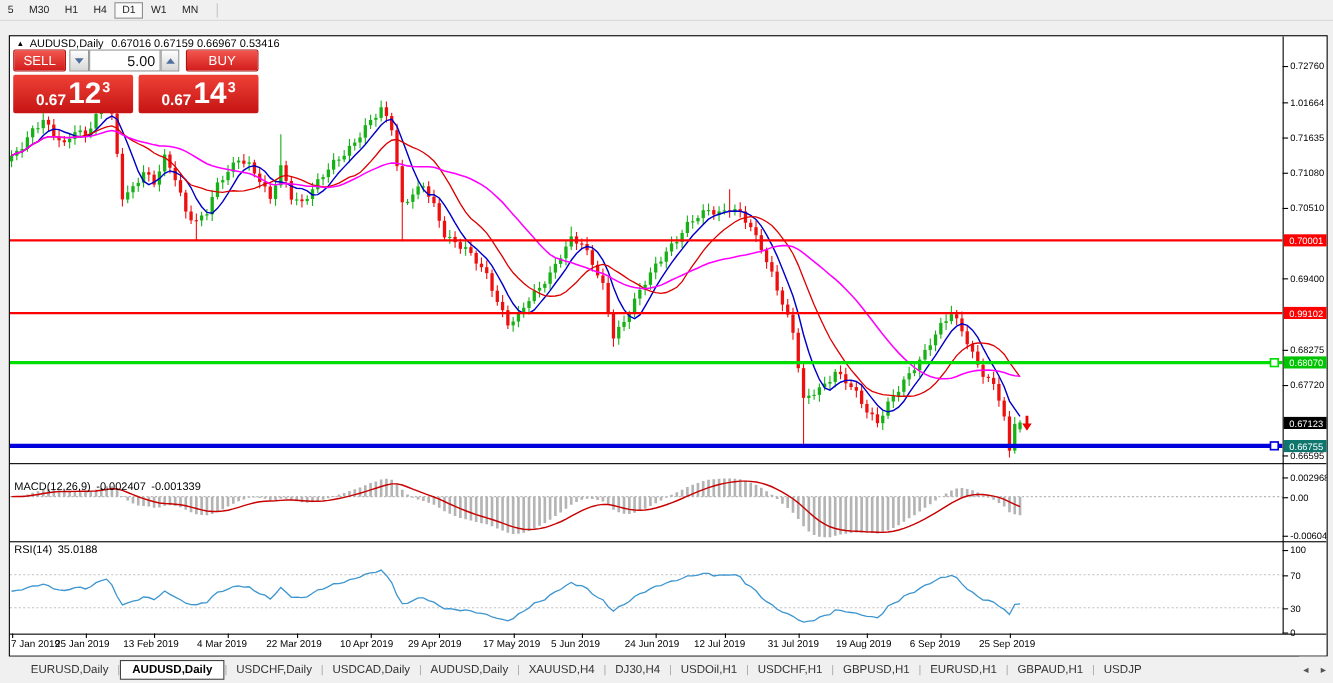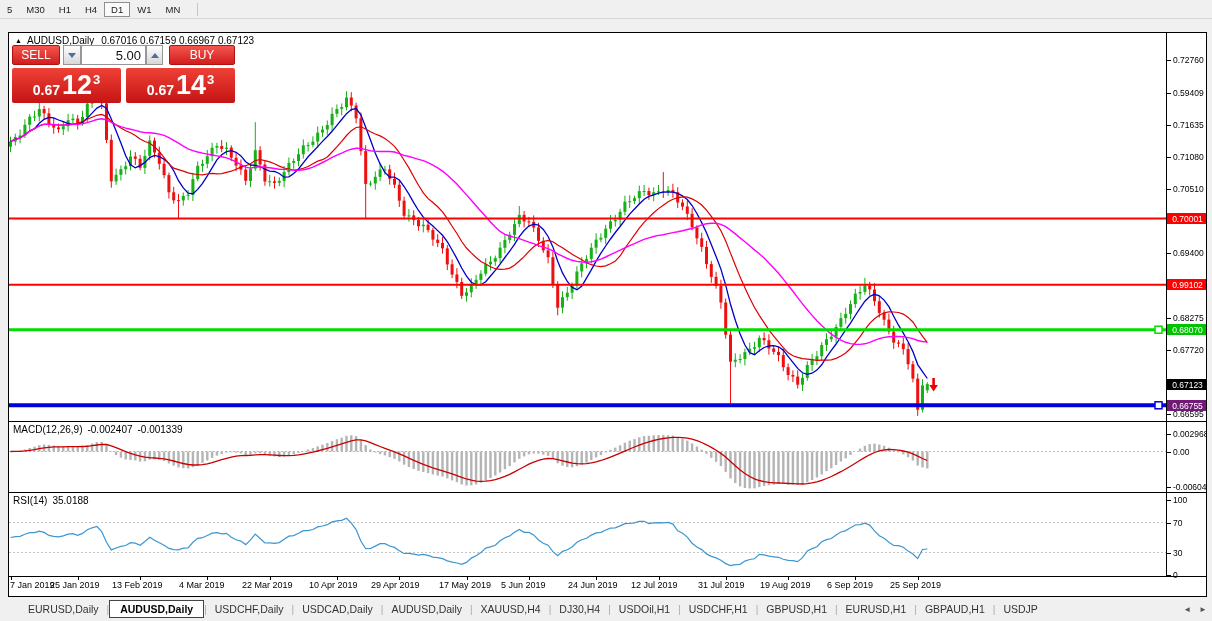--- a/index.html
+++ b/index.html
@@ -677,21 +677,21 @@
         <line x1="0" y1="59.5" x2="1157" y2="59.5" stroke="#c4c4c4" stroke-width="1" stroke-dasharray="2 2"></line>
         <polyline points="1.5,44.5 6.3,43.7 11.1,43.3 15.9,41.2 20.7,39.7 25.5,39.6 30.3,38.1 35.1,39.4 39.9,42.4 44.7,43.3 49.5,43.8 54.3,42.9 59.1,41.2 63.9,40.7 68.7,42.4 73.5,40.4 78.3,36.7 83.1,34.8 87.9,33.5 92.7,38.7 97.5,49.3 102.3,56.9 107.1,55.0 111.9,53.4 116.7,52.5 121.5,49.7 126.3,50.2 131.1,52.2 135.9,48.5 140.7,44.3 145.5,47.3 150.3,49.8 155.1,52.2 159.9,55.4 164.7,56.7 169.5,56.8 174.3,55.2 179.1,54.8 183.9,49.3 188.7,45.3 193.5,44.7 198.3,42.5 203.1,40.2 207.9,39.7 212.7,40.8 217.5,40.4 222.3,44.2 227.1,46.8 231.9,48.1 236.7,51.6 241.5,46.8 246.3,41.0 251.1,45.5 255.9,50.0 260.7,49.9 265.5,50.3 270.3,49.6 275.1,46.3 279.9,43.2 284.7,42.6 289.5,40.3 294.3,37.7 299.1,37.6 303.9,36.5 308.7,33.9 313.5,33.0 318.3,31.7 323.1,28.9 327.9,27.8 332.7,27.4 337.5,25.3 342.3,30.1 347.1,36.6 351.9,48.3 356.7,55.7 361.5,55.5 366.3,53.1 371.1,50.6 375.9,50.6 380.7,53.0 385.5,54.4 390.3,57.8 395.1,60.5 399.9,60.3 404.7,61.1 409.5,62.2 414.3,61.4 419.1,62.4 423.9,64.1 428.7,64.7 433.5,65.6 438.3,67.9 443.1,69.1 447.9,70.0 452.7,71.4 457.5,69.4 462.3,65.1 467.1,62.7 471.9,59.6 476.7,55.1 481.5,53.9 486.3,52.3 491.1,47.8 495.9,44.8 500.7,42.9 505.5,39.3 510.3,36.5 515.1,39.3 519.9,39.4 524.7,41.9 529.5,47.0 534.3,50.2 539.1,52.2 543.9,58.6 548.7,62.6 553.5,58.4 558.3,56.7 563.1,53.9 567.9,49.2 572.7,46.7 577.5,45.3 582.3,42.1 587.1,39.9 591.9,39.4 596.7,37.0 601.5,35.2 606.3,34.8 611.1,32.9 615.9,30.6 620.7,30.5 625.5,29.8 630.3,28.3 635.1,28.3 639.9,30.6 644.7,29.9 649.5,29.6 654.3,29.9 659.1,29.4 663.9,31.1 668.7,37.8 673.5,40.2 678.3,44.1 683.1,50.2 687.9,54.0 692.7,56.6 697.5,60.9 702.3,63.4 707.1,64.9 711.9,67.3 716.7,70.6 721.5,72.6 726.3,71.7 731.1,71.3 735.9,68.1 740.7,66.5 745.5,65.8 750.3,61.4 755.1,61.8 759.9,63.2 764.7,63.8 769.5,64.3 774.3,66.3 779.1,67.4 783.9,67.6 788.7,68.7 793.5,64.7 798.3,57.9 803.1,55.6 807.9,53.7 812.7,48.8 817.5,46.6 822.3,45.5 827.1,41.9 831.9,39.0 836.7,37.6 841.5,34.7 846.3,32.0 851.1,31.6 855.9,30.1 860.7,32.1 865.5,37.8 870.3,42.7 875.1,45.3 879.9,49.3 884.7,52.5 889.5,52.7 894.3,54.3 899.1,58.1 903.9,61.0 908.7,65.6 913.5,56.5 918.3,56.0" fill="none" stroke="#3e96d0" stroke-width="1.2"></polyline>
       </svg>
 
     <div class="hsep" style="top:388px"></div>
     <div class="hsep" style="top:459px"></div>
     <div class="hsep" style="top:543px"></div>
     <div class="vaxis"></div>
 
     <div class="chart-title">
-      <span class="tri">▲</span><span>AUDUSD,Daily</span><span class="ohlc">0.67016 0.67159 0.66967 0.67123</span>
+      <span class="tri">▲</span><span>AUDUSD,Daily</span><span class="ohlc">0.67016 0.67159 0.66967 0.53416</span>
     </div>
 
     <div class="widget">
       <div class="btn sellbtn">SELL</div>
       <div class="spinbtn spindown">
           <span class="arr down"></span>
         </div>
       <input class="volfield" readonly="" value="5.00" style="">
       <div class="spinbtn spinup">
           <span class="arr up"></span>
@@ -702,32 +702,32 @@
           <span class="qbig">12</span>
           <span class="qsup">3</span>
       </div>
       <div class="qbox qbuy">
         <span class="qsm">0.67</span>
           <span class="qbig">14</span>
           <span class="qsup">3</span>
       </div>
     </div>
 
-    <div class="indlab" style="top:391px">
+    <div class="indlab" style="top:404px">
       <span>MACD(12,26,9)</span><span>-0.002407</span><span>-0.001339</span>
     </div>
     <div class="indlab" style="top:462px">
       <span>RSI(14)</span><span>35.0188</span>
     </div>
 
     <div id="axis">
         <div class="axtick" style="top: 27px;"></div>
         <div class="axlab" style="top: 22px;">0.72760</div>
         <div class="axtick" style="top: 60px;"></div>
-        <div class="axlab" style="top: 55px;">0.59409</div>
+        <div class="axlab" style="top: 55px;">1.01664</div>
         <div class="axtick" style="top: 92px;"></div>
         <div class="axlab" style="top: 87px;">0.71635</div>
         <div class="axtick" style="top: 124px;"></div>
         <div class="axlab" style="top: 119px;">0.71080</div>
         <div class="axtick" style="top: 156px;"></div>
         <div class="axlab" style="top: 151px;">0.70510</div>
         <div class="axtick" style="top: 220px;"></div>
         <div class="axlab" style="top: 215px;">0.69400</div>
         <div class="axtick" style="top: 285px;"></div>
         <div class="axlab" style="top: 280px;">0.68275</div>
@@ -746,21 +746,21 @@
         <div class="axtick" style="top: 490px;"></div>
         <div class="axlab" style="top: 485px;">70</div>
         <div class="axtick" style="top: 520px;"></div>
         <div class="axlab" style="top: 515px;">30</div>
         <div class="axtick" style="top: 542px;"></div>
         <div class="axlab" style="top: 537px;">0</div>
         <div class="badge" style="top: 180px; background: rgb(254, 0, 0);">0.70001</div>
         <div class="badge" style="top: 246px; background: rgb(254, 0, 0);">0.99102</div>
         <div class="badge" style="top: 291px; background: rgb(0, 196, 0);">0.68070</div>
         <div class="badge" style="top: 346px; background: rgb(0, 0, 0);">0.67123</div>
-        <div class="badge" style="top: 367px; background: #701a75;">0.66755</div>
+        <div class="badge" style="top: 367px; background: #0f766e;">0.66755</div>
       </div>
     <div id="taxis">
         <div class="ttick" style="left: 2px;"></div>
         <div class="tlab" style="left: 1px;">7 Jan 2019</div>
         <div class="ttick" style="left: 69px;"></div>
         <div class="tlab" style="left: 41px;">25 Jan 2019</div>
         <div class="ttick" style="left: 131px;"></div>
         <div class="tlab" style="left: 103px;">13 Feb 2019</div>
         <div class="ttick" style="left: 198px;"></div>
         <div class="tlab" style="left: 170px;">4 Mar 2019</div>

